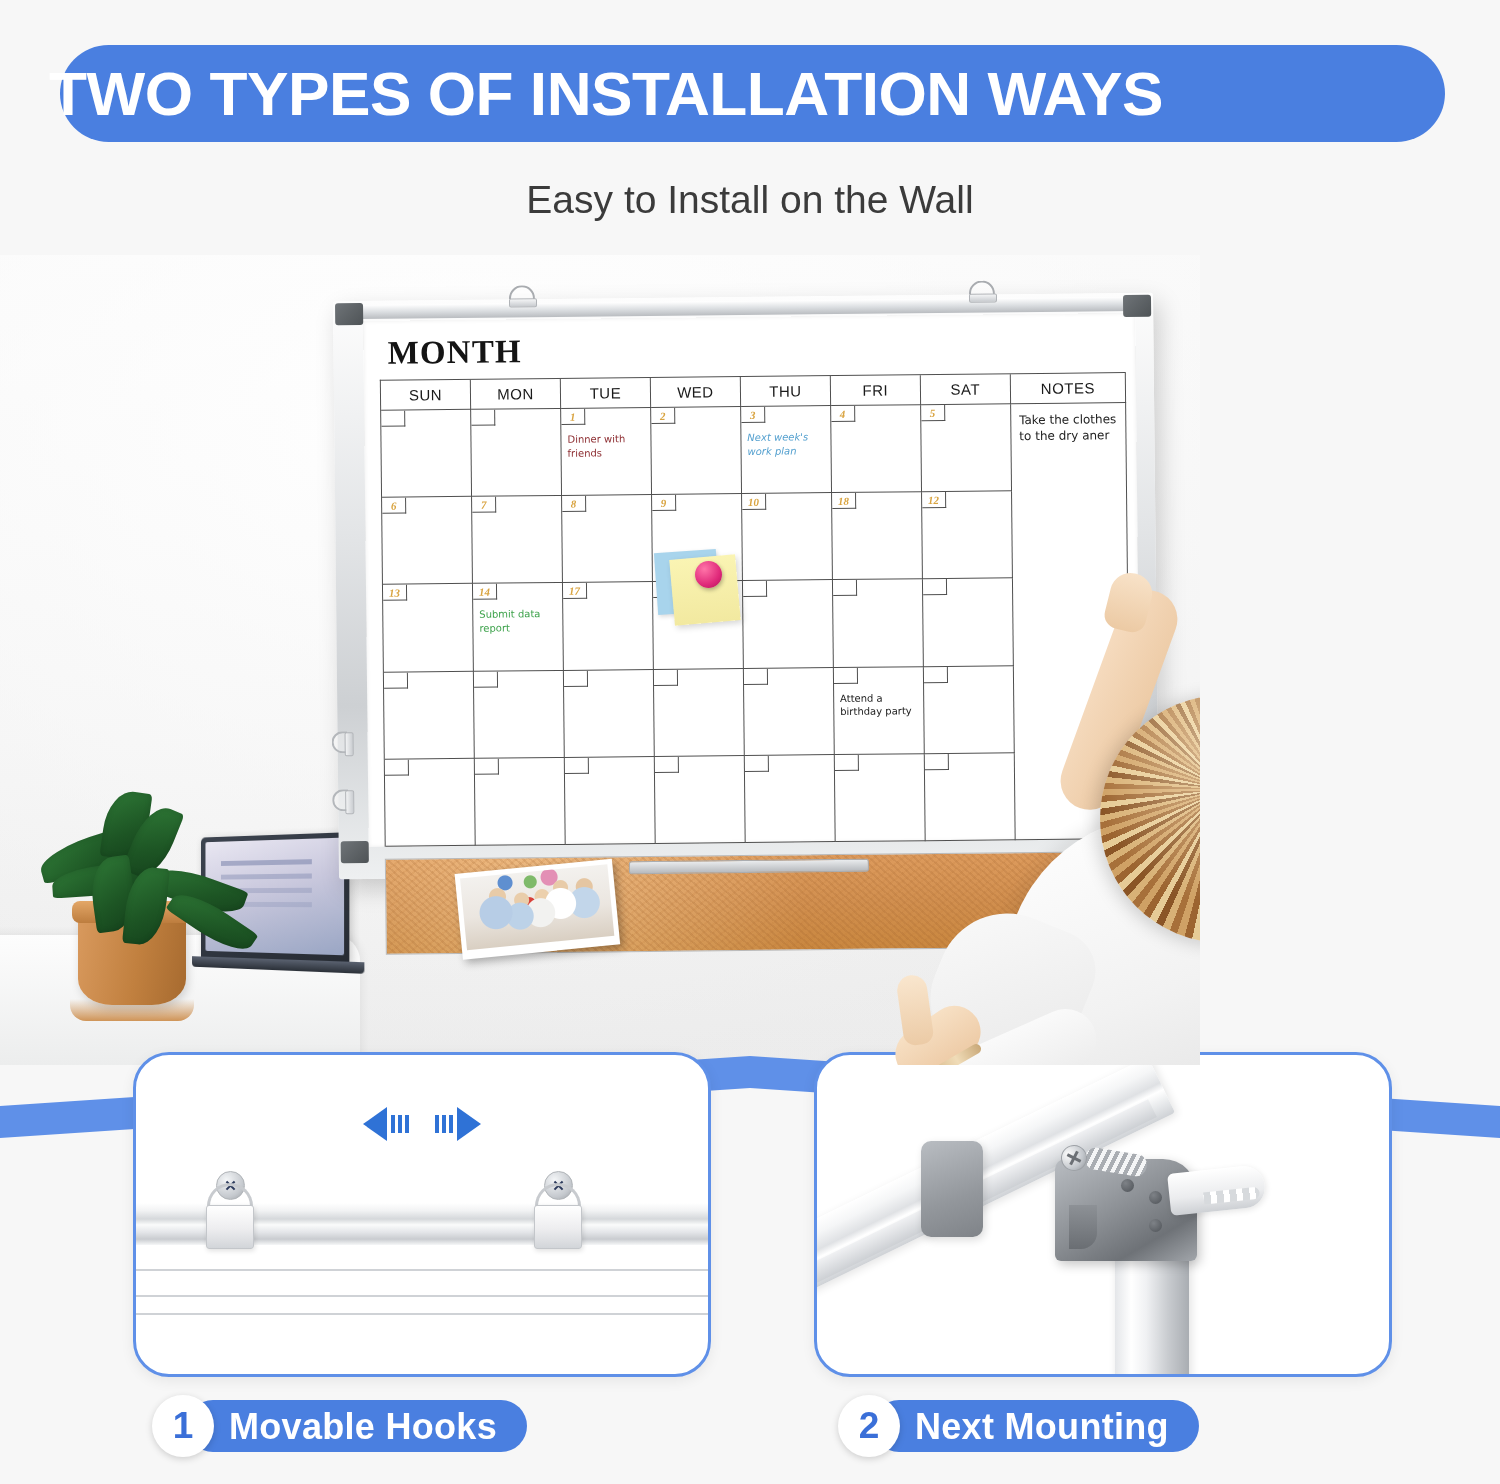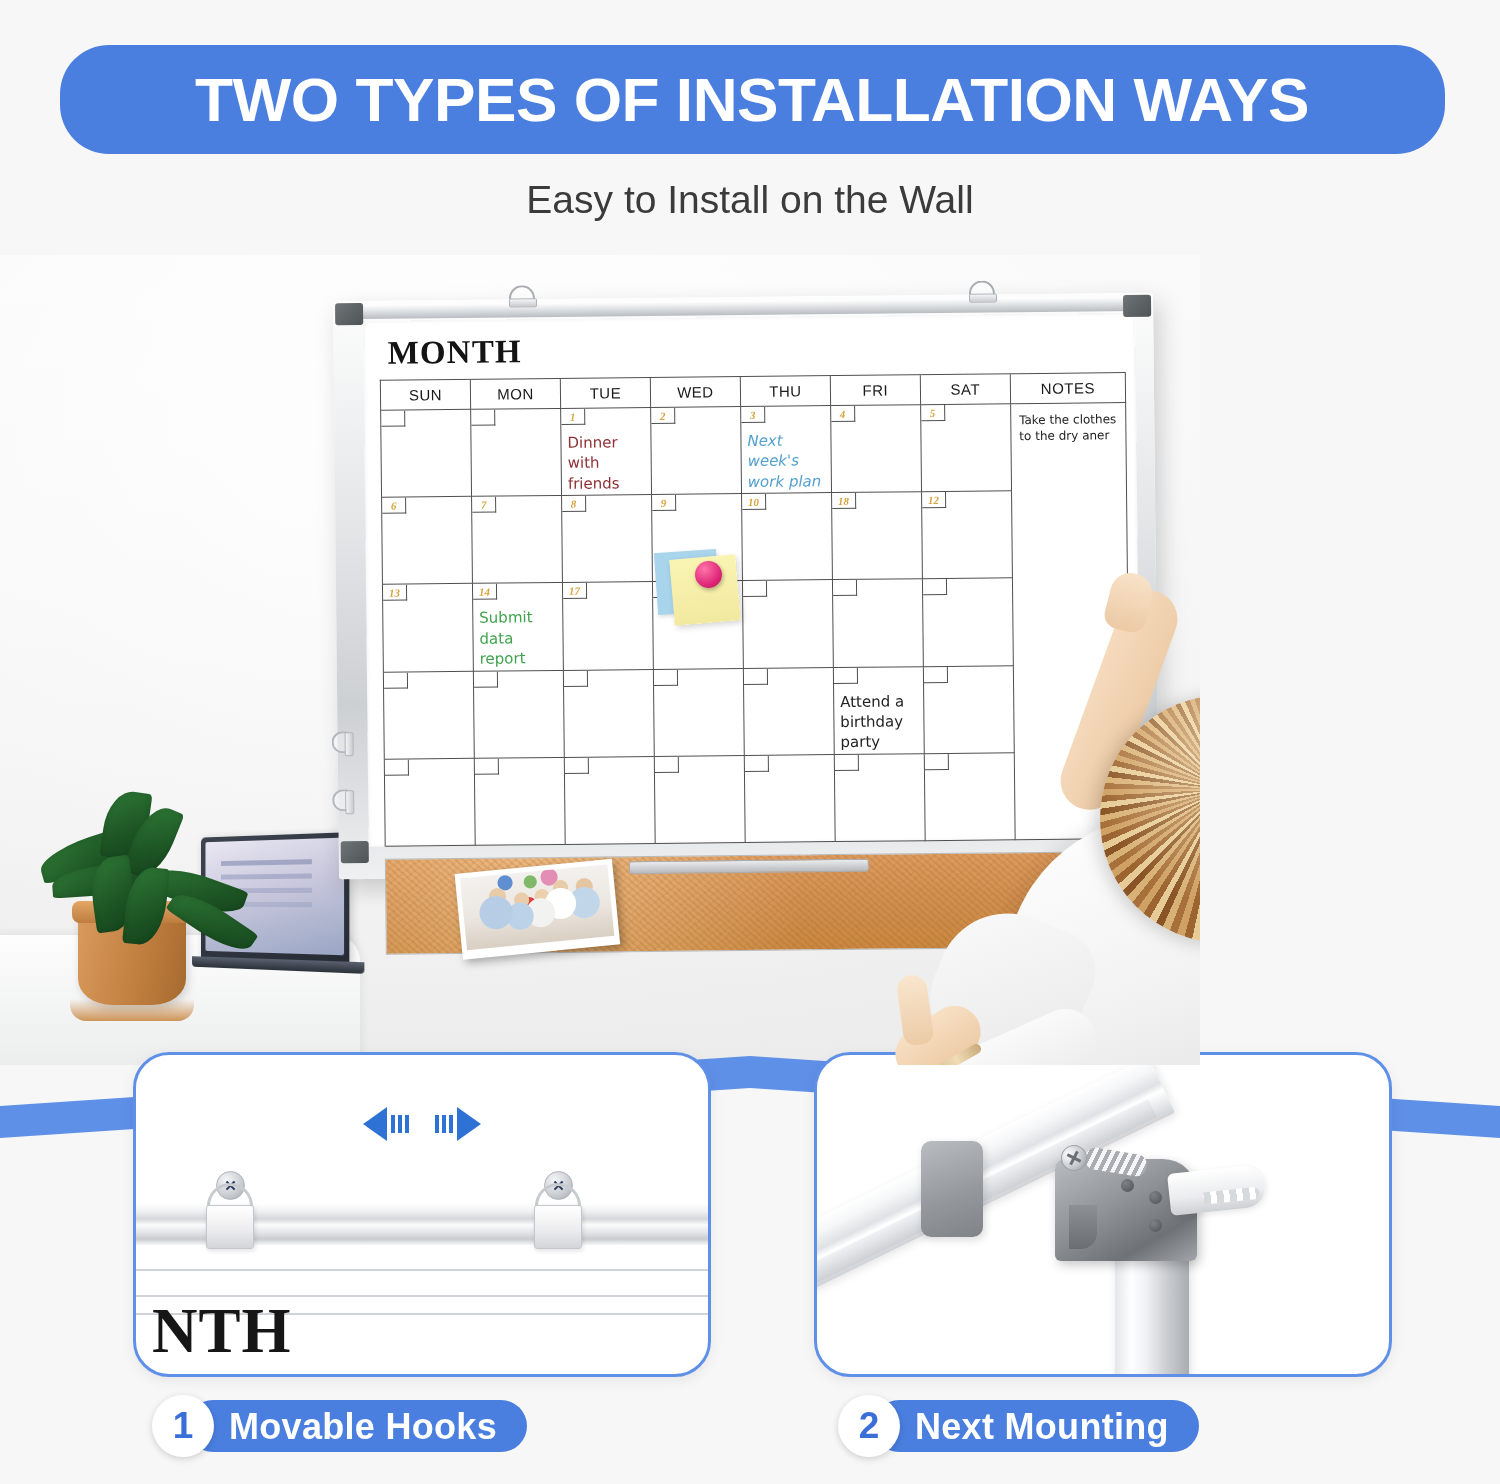--- a/index.html
+++ b/index.html
@@ -7,24 +7,24 @@
   body {
     font-family: "Liberation Sans", sans-serif;
     background: #f7f7f7;
     position: relative;
   }
 
   
   .header-pill {
     position: absolute;
     left: 60px; top: 45px;
-    width: 1385px; height: 109px;
+    width: 1385px; height: 97px;
     background: #4a7fe0;
     border-radius: 49px;
-    display: flex; align-items: center; justify-content: center;
+    display: flex; align-items: center; 
   }
   .header-pill span {
     color: #ffffff;
     font-size: 61px;
     font-weight: bold;
     letter-spacing: -0.5px;
     white-space: nowrap;
     font-stretch: condensed;
     transform: scaleX(1.02);
   }
@@ -168,21 +168,21 @@
     border-bottom: 1px solid #4f4f4f;
     font-size: 11px;
     color: #d9a441;
     font-weight: bold;
     display: flex; align-items: center; justify-content: center;
     font-family: "Liberation Serif", serif;
     font-style: italic;
   }
   .cell .note {
     position: absolute; left: 6px; top: 24px; right: 4px;
-    font-size: 15px;
+    font-size: 10px;
     line-height: 1.35;
     font-family: "DejaVu Sans", sans-serif;
   }
   .note.red   { color: #8e2f33; }
   .note.blue  { color: #54a0cf; font-style: italic; }
   .note.green { color: #3fa34d; }
   .note.black { color: #222222; }
   .notescol .note { top: 8px; left: 8px; font-size: 12px; color: #222; }
 
   
@@ -844,21 +844,20 @@
     <div class="sh-screw"></div>
     <div class="sh-arc"></div>
     <div class="sh-plate"></div>
   </div>
   <div class="slide-hook" style="left:390px;">
     <div class="sh-screw"></div>
     <div class="sh-arc"></div>
     <div class="sh-plate"></div>
   </div>
 
-  <div class="nth">NTH</div>
 </div>
 
 <div class="panel panel-right">
   <div class="rp-rail"></div>
   <div class="rp-rail2"></div>
   <div class="rp-plate"></div>
   <div class="rp-post"></div>
   <div class="rp-bracket">
     <div class="slot"></div>
     <div class="knob" style="left:94px;top:32px;"></div>

